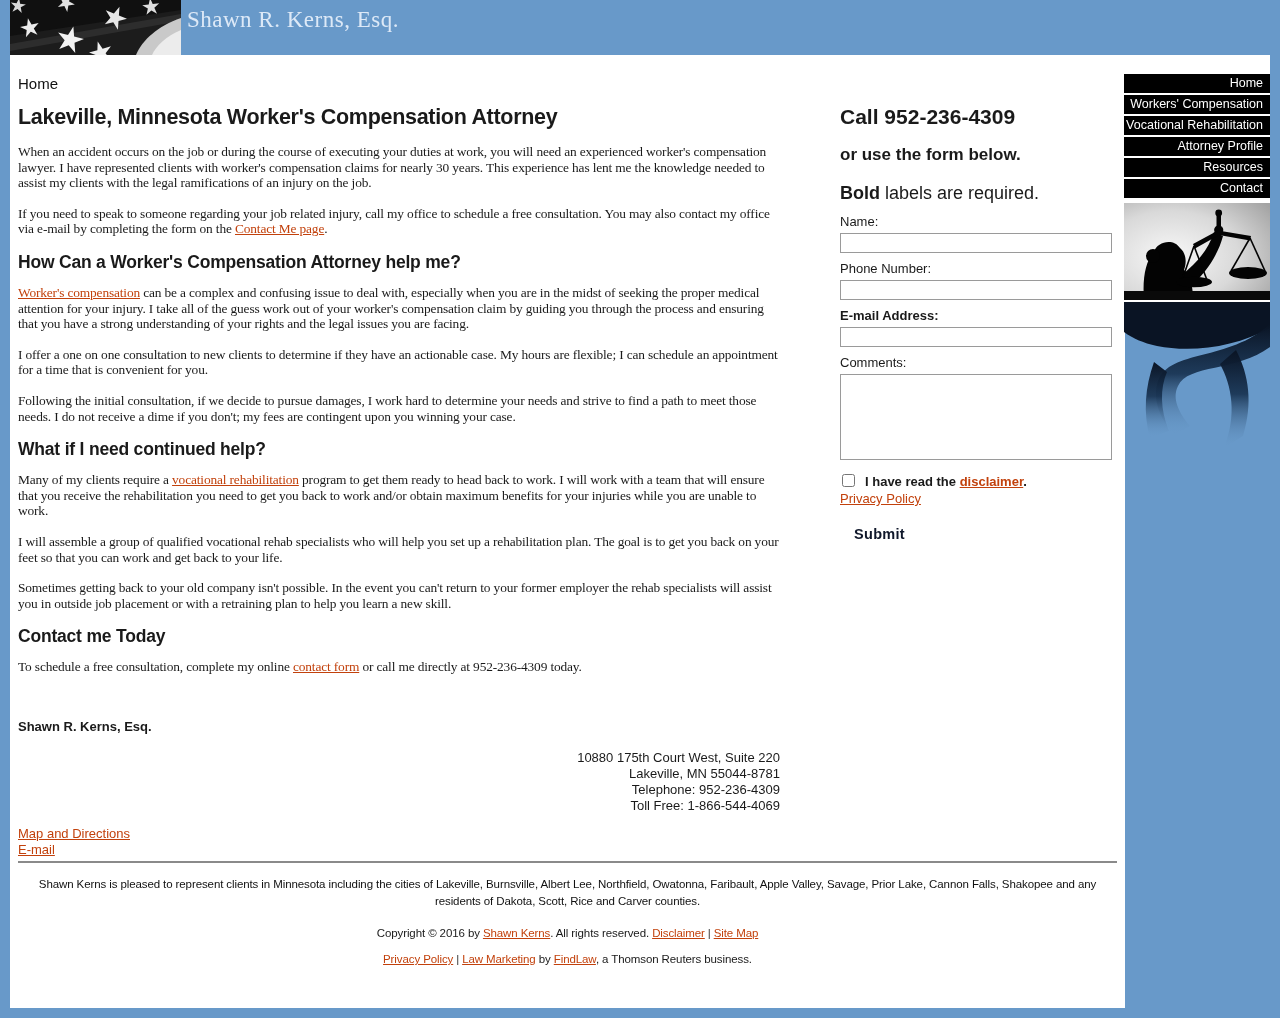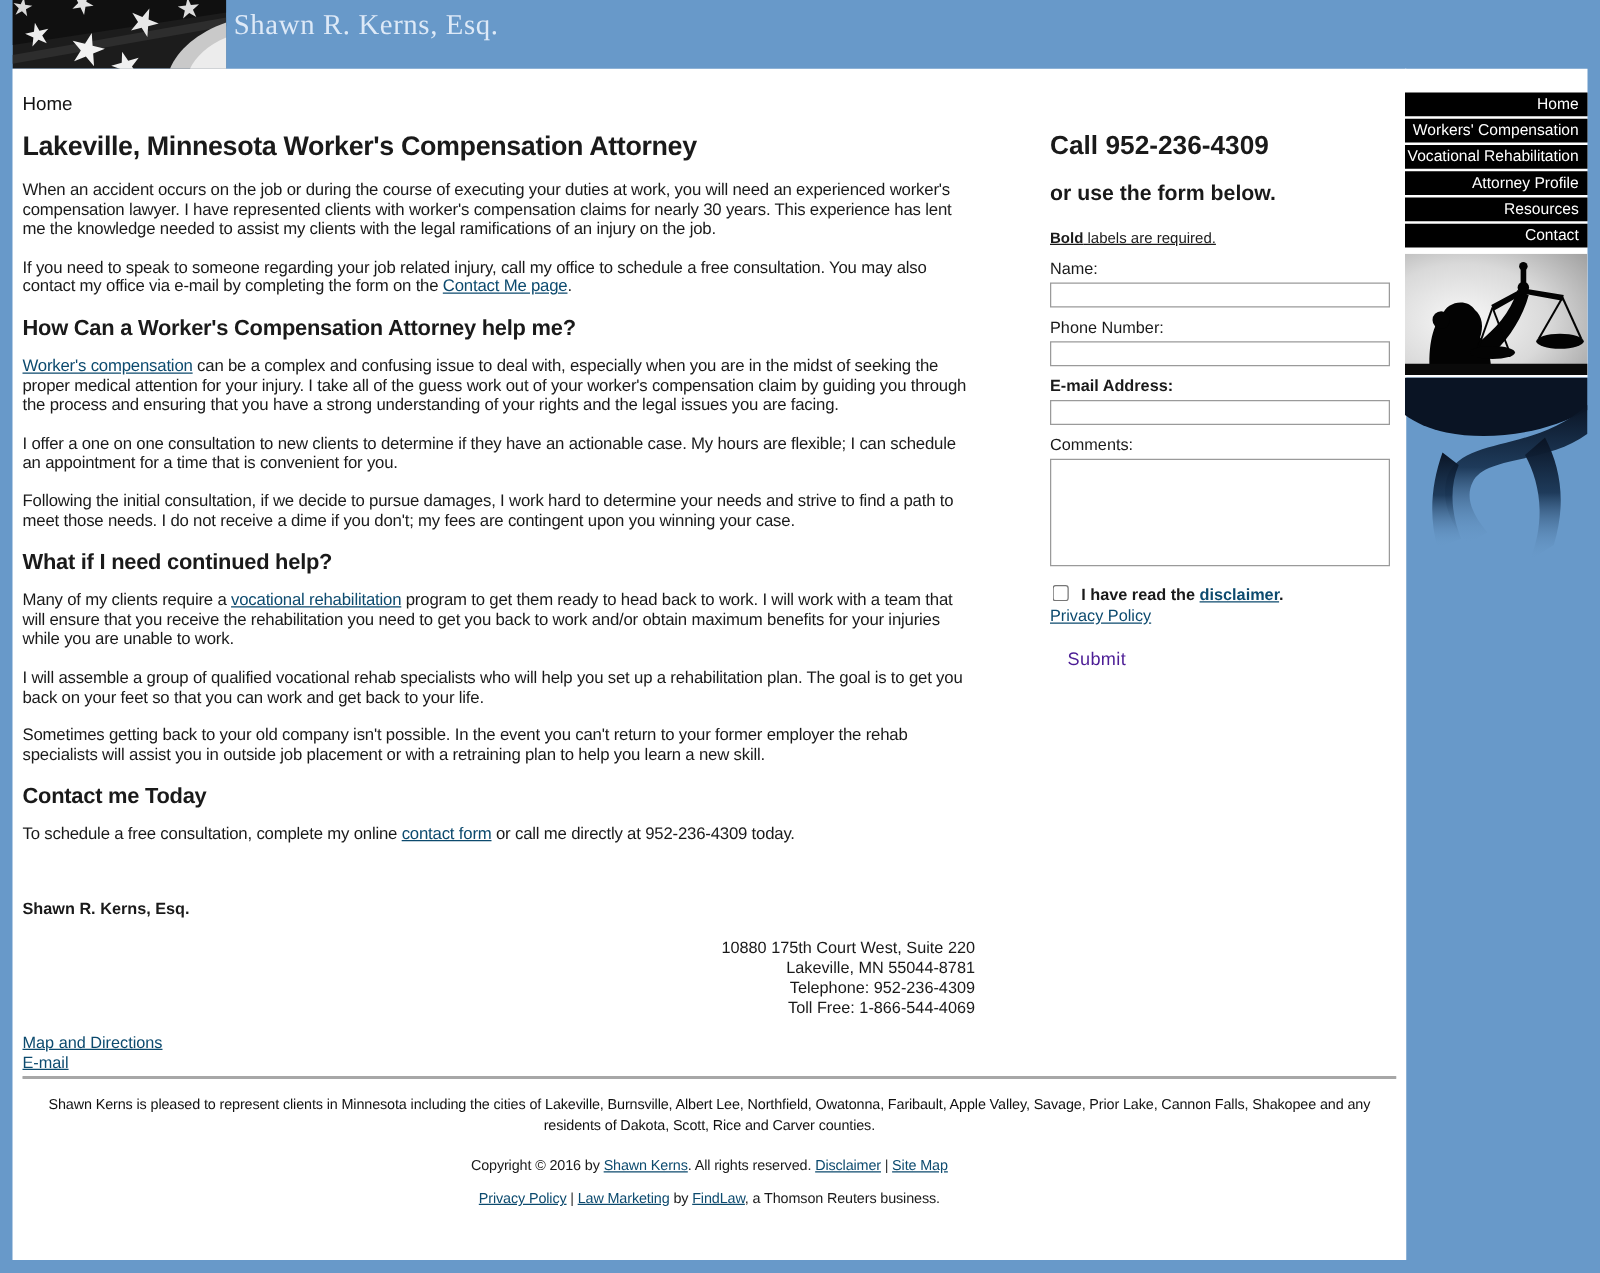--- a/index.html
+++ b/index.html
@@ -16,52 +16,52 @@
     position:absolute;left:187px;top:7px;
     font-family:"Liberation Serif", serif;
     font-size:23px;color:#dde9f7;letter-spacing:.5px;
   }
   
   .white-box{position:absolute;left:10px;top:55px;width:1115px;height:953px;background:#ffffff;}
   .breadcrumb{position:absolute;left:8px;top:20px;font-size:15px;color:#111;}
   .main-col{position:absolute;left:8px;top:50px;width:762px;}
   .main-col h1{font-size:21.5px;font-weight:bold;margin:0 0 14px 0;letter-spacing:-.3px;}
   .main-col h2{font-size:17.5px;font-weight:bold;margin:4px 0 12px 0;letter-spacing:-.2px;}
-  .main-col p{font-size:13.4px;line-height:15.6px;margin:0 0 15px 0;letter-spacing:-.15px;}
-  a, .lnk{color:#0c4a6e;text-decoration:underline;cursor:pointer;}
+  .main-col p{font-size:13.4px;line-height:15.6px;margin:0 0 15px 0;letter-spacing:-.15px;font-family:Liberation Serif, serif;}
+  a, .lnk{color:#c2410c;text-decoration:underline;cursor:pointer;}
   
   .contact-block{margin-top:44px;font-size:13px;letter-spacing:0;}
   .contact-block .cname{font-weight:bold;margin-bottom:16px;}
   .contact-block .cline{line-height:16px;text-align:right;}
   .contact-links{margin-top:12px;}
   .contact-links a{display:inline-block;font-size:13px;line-height:16px;}
   
   .form-col{position:absolute;left:830px;top:50px;width:282px;}
   .call-heading{font-size:21px;font-weight:bold;margin:0 0 16px 0;}
   .form-sub{font-size:17px;font-weight:bold;margin:0 0 18px 0;}
-  .required-note{font-size:12px;margin:0 0 10px 0;text-decoration:underline;}
+  .required-note{font-size:18px;margin:0 0 10px 0;}
   .required-note b{font-weight:bold;}
   .fld label{display:block;font-size:13px;margin:0 0 4px 0;}
   .fld label.req{font-weight:bold;}
   .fld input[type=text]{
     width:272px;height:20px;border:1px solid #9a9a9a;box-sizing:border-box;
     margin:0 0 8px 0;font-size:13px;padding:1px 3px;background:#fff;
   }
   .fld textarea{
     width:272px;height:86px;border:1px solid #9a9a9a;box-sizing:border-box;
     margin:0 0 6px 0;font-size:13px;padding:2px 3px;resize:none;background:#fff;
   }
   .chk-row{font-size:13px;font-weight:bold;margin:4px 0 0 0;display:flex;align-items:flex-start;}
   .chk-row input{margin:0 10px 0 2px;width:13px;height:13px;}
   .chk-row a{font-weight:bold;}
   .privacy-row{font-size:13px;margin:2px 0 0 0;}
   .submit-btn{
     margin:20px 0 0 14px;background:none;border:none;cursor:pointer;
     font-family:"Liberation Sans", sans-serif;
-    font-size:14.5px;font-weight:normal;color:#4c1d95;letter-spacing:.3px;padding:0;
+    font-size:14.5px;font-weight:bold;color:#0f172a;letter-spacing:.3px;padding:0;
   }
   
   .footer{position:absolute;left:8px;right:8px;top:806px;text-align:center;font-size:11.5px;letter-spacing:-.1px;}
   .footer hr{border:none;border-top:1px solid #8a8a8a;margin:0;}
   .footer-nav{margin:13px 0 13px 0;}
   .footer-nav .sep{margin:0 4px;color:#333;}
   .service-area{margin:13px 6px 0 6px;line-height:17px;color:#111;}
   .copyright-line{margin:17px 0 0 0;}
   .privacy-line{margin:14px 0 0 0;}
   .copyright-line .sep,.privacy-line .sep{margin:0 3px;color:#333;}

